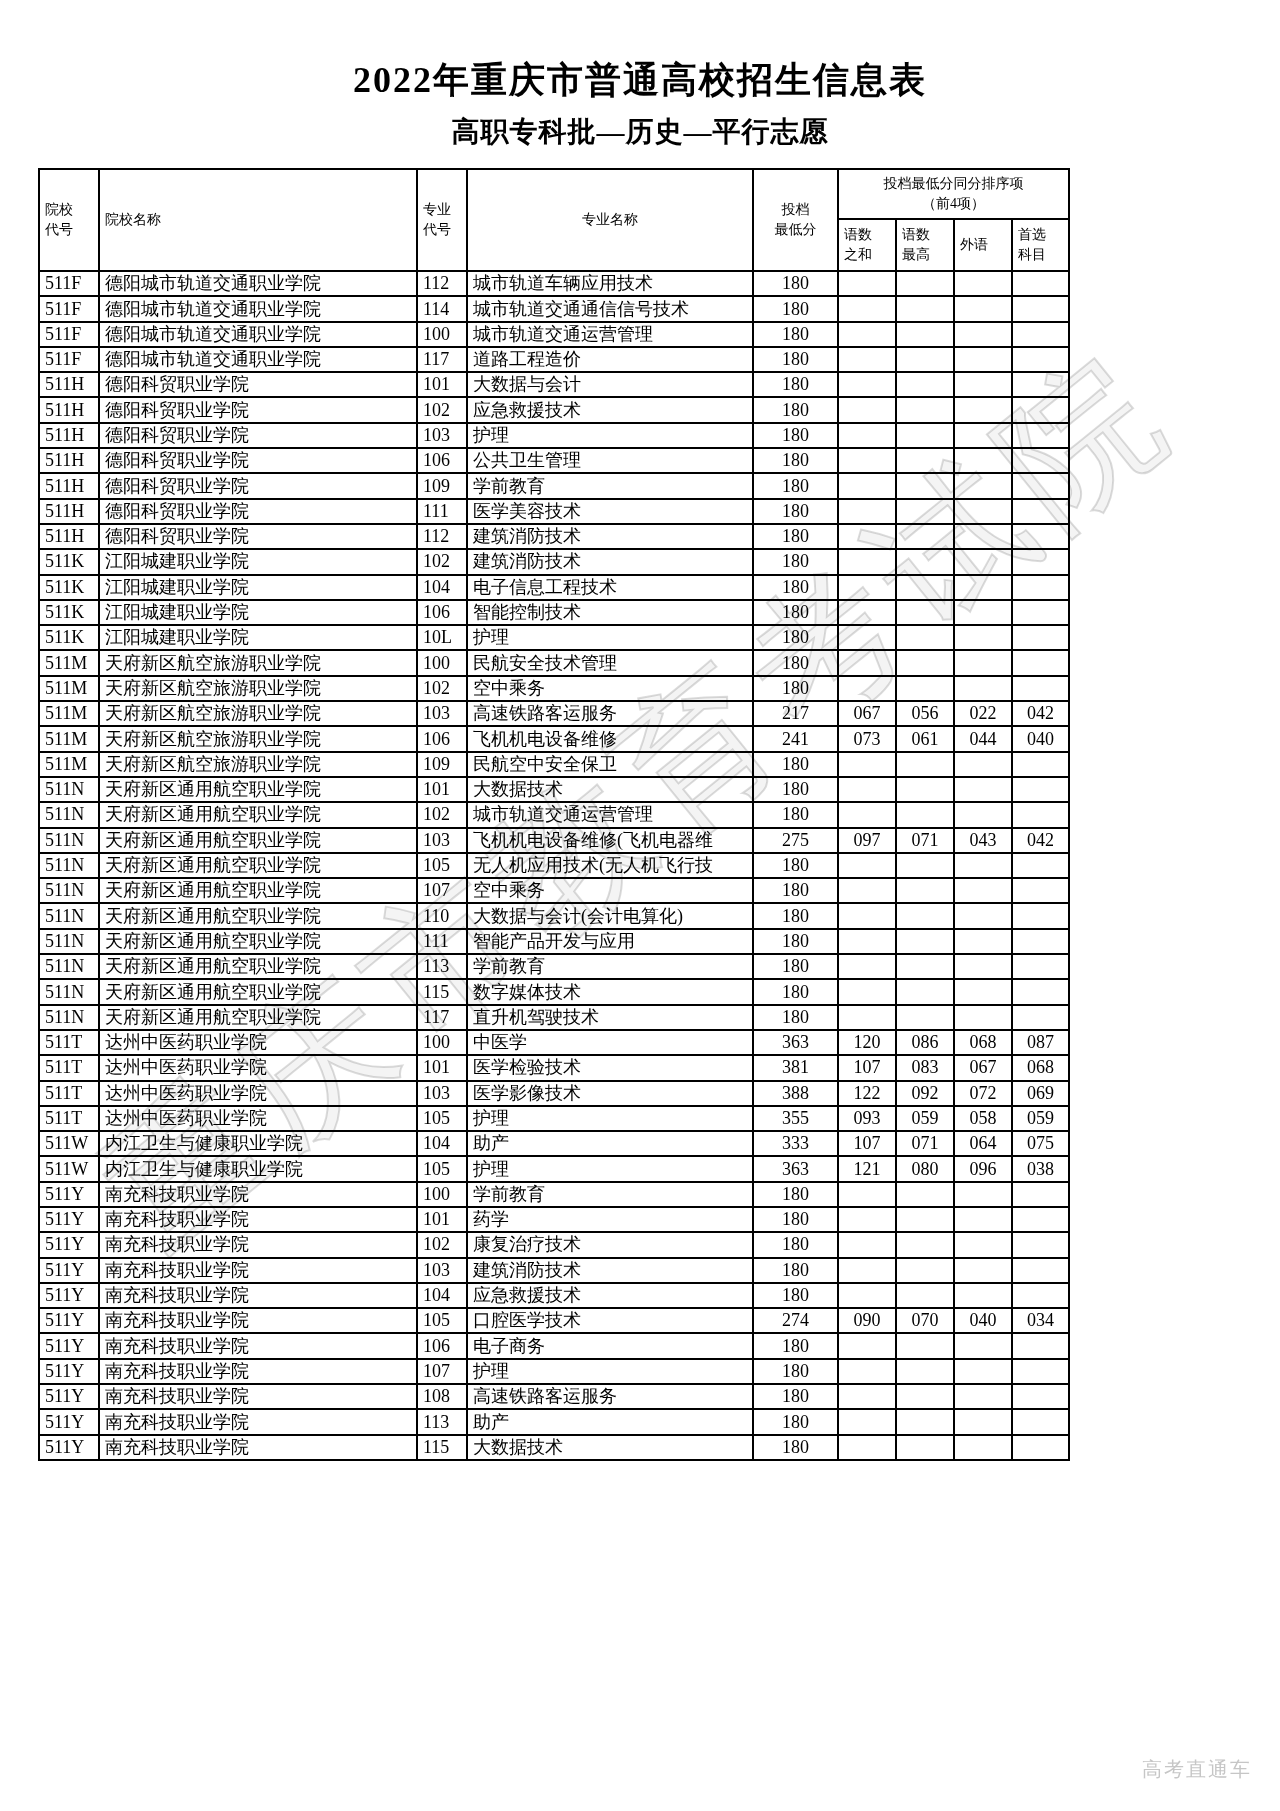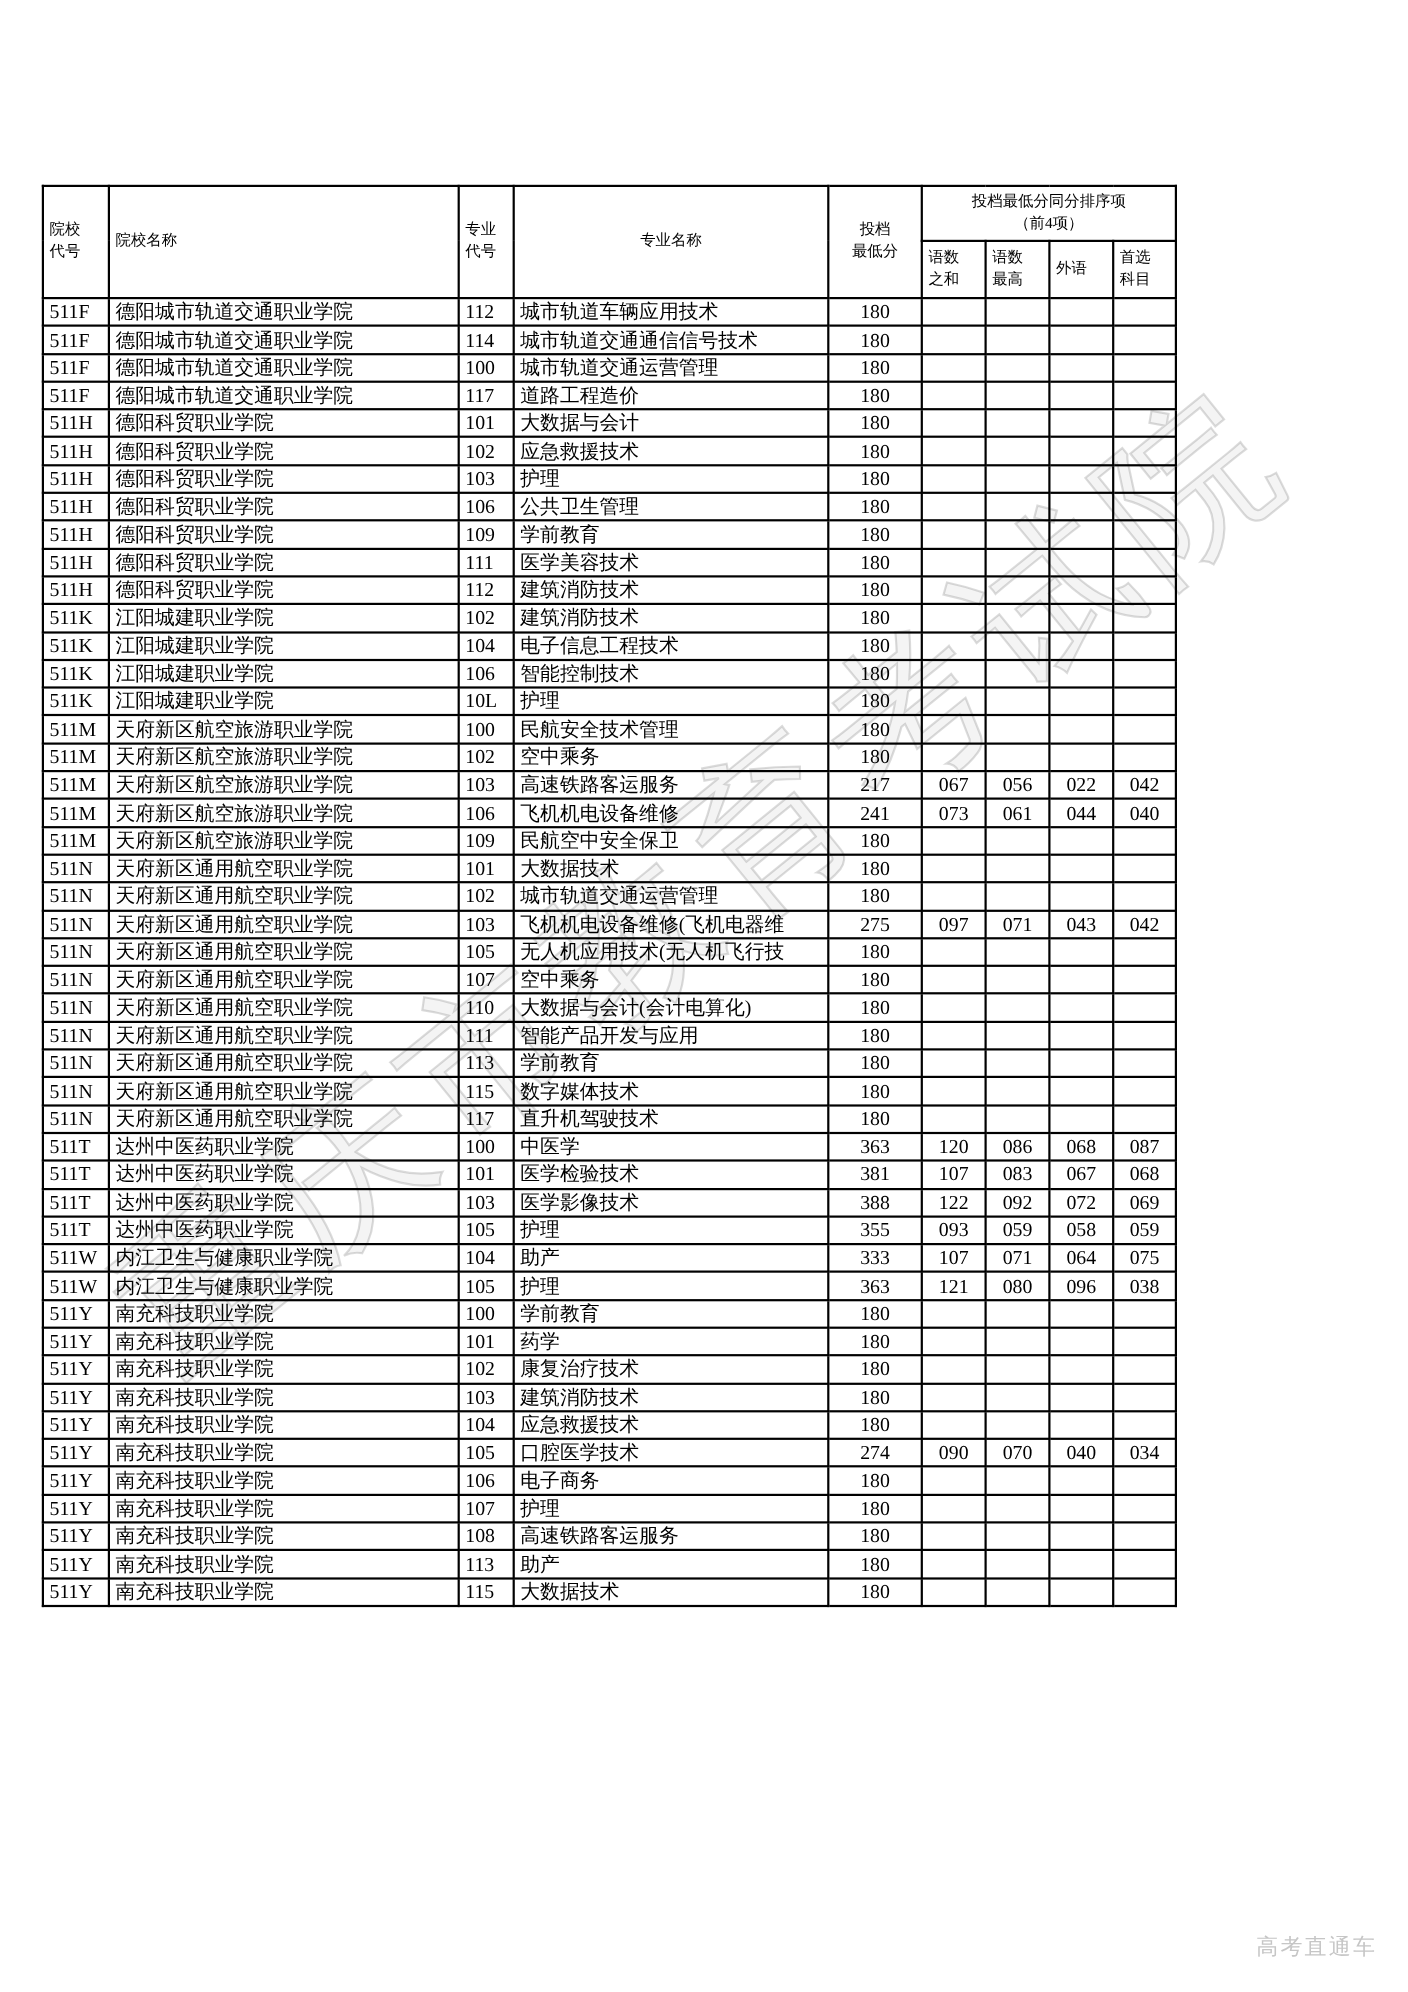--- a/index.html
+++ b/index.html
@@ -65,20 +65,22 @@
     z-index:1;
   }
 </style>
 </head>
 <body>
 
 <div class="page">
 
   <div class="watermark">重庆市教育考试院</div>
 
+  <div class="title">2022年重庆市普通高校招生信息表</div>
+  <div class="subtitle">高职专科批—历史—平行志愿</div>
 
   <table class="grid">
     <colgroup>
       <col style="width:60px">
       <col style="width:318px">
       <col style="width:50px">
       <col style="width:286px">
       <col style="width:85px">
       <col style="width:58px">
       <col style="width:58px">

